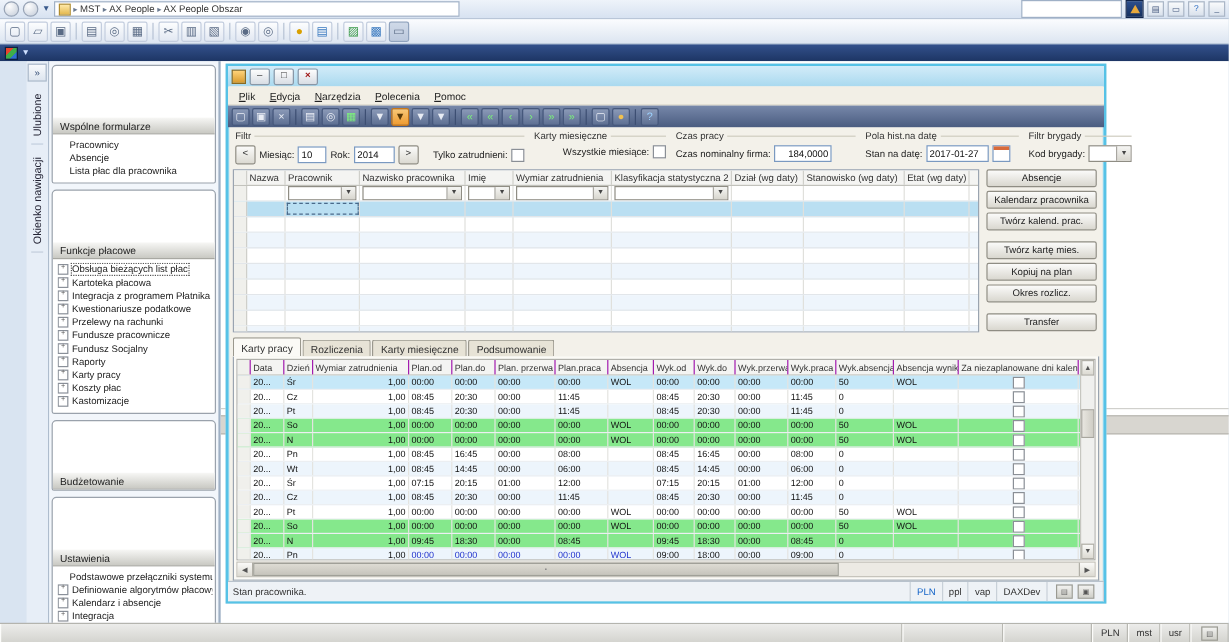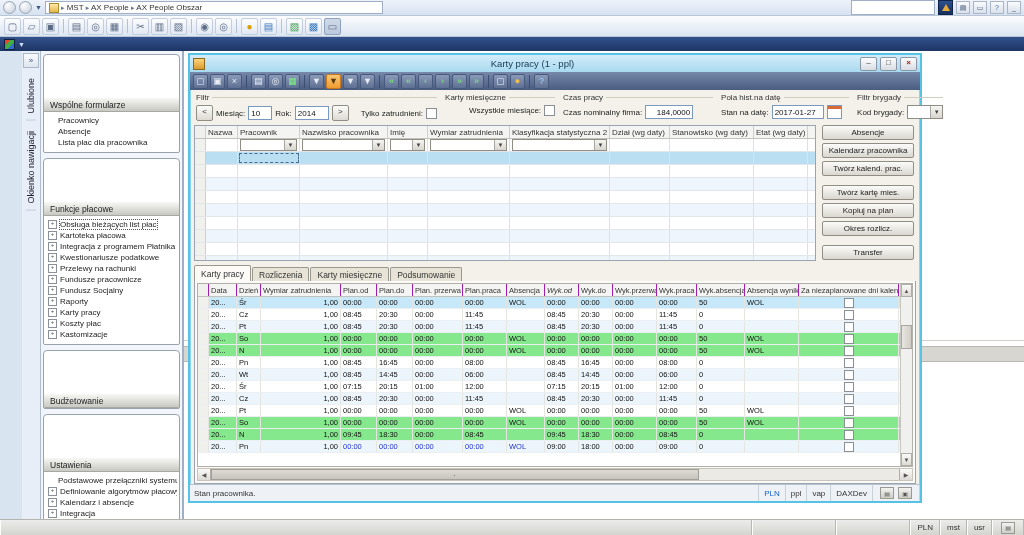--- a/index.html
+++ b/index.html
@@ -292,25 +292,31 @@
         </div>
       </div>
 
     <div class="workspace">
       <div class="ws-line"></div>
       <div class="ws-band"></div>
 
       <div class="dialog">
         <div class="titlebar">
           <span class="title-ic"></span>
-          <span class="title">Karty pracy (1 - ppl)</span>
           <span class="winbtn">–</span>
           <span class="winbtn">□</span>
           <span class="winbtn close">×</span>
         </div>
+        <div class="menubar" id="dlg-menu">
+            <span class="menu-item"><u>P</u>lik</span>
+            <span class="menu-item"><u>E</u>dycja</span>
+            <span class="menu-item"><u>N</u>arzędzia</span>
+            <span class="menu-item"><u>P</u>olecenia</span>
+            <span class="menu-item"><u>P</u>omoc</span>
+          </div>
         <div class="dlg-tools" id="dlg-tools">
             <span class="dchip">▢</span>
             <span class="dchip">▣</span>
             <span class="dchip">×</span>
             <span class="ddiv"></span>
             <span class="dchip">▤</span>
             <span class="dchip">◎</span>
             <span class="dchip green">▦</span>
             <span class="ddiv"></span>
             <span class="dchip">▼</span>
@@ -570,21 +576,21 @@
                 <div class="t-row hdr">
                   <div class="t-cell selcol" style="width: 11px;"></div>
                   <div class="t-cell" style="width: 28px;">Data</div>
                   <div class="t-cell" style="width: 24px;">Dzień</div>
                   <div class="t-cell" style="width: 80px;">Wymiar zatrudnienia</div>
                   <div class="t-cell" style="width: 36px;">Plan.od</div>
                   <div class="t-cell" style="width: 36px;">Plan.do</div>
                   <div class="t-cell" style="width: 50px;">Plan. przerwa</div>
                   <div class="t-cell" style="width: 44px;">Plan.praca</div>
                   <div class="t-cell" style="width: 38px;">Absencja</div>
-                  <div class="t-cell" style="width: 34px; font-style: italic;">Wyk.od</div>
+                  <div class="t-cell" style="width: 34px;">Wyk.od</div>
                   <div class="t-cell" style="width: 34px;">Wyk.do</div>
                   <div class="t-cell" style="width: 44px;">Wyk.przerwa</div>
                   <div class="t-cell" style="width: 40px;">Wyk.praca</div>
                   <div class="t-cell" style="width: 48px;">Wyk.absencja</div>
                   <div class="t-cell" style="width: 54px;">Absencja wynik</div>
                   <div class="t-cell" style="width: 100px;">Za niezaplanowane dni kalend</div>
                   <div class="t-cell" style="width: 26px;">Statu</div>
                 </div>
                 <div class="t-row hl-selected">
                   <div class="t-cell selcol" style="width: 11px;"></div>

